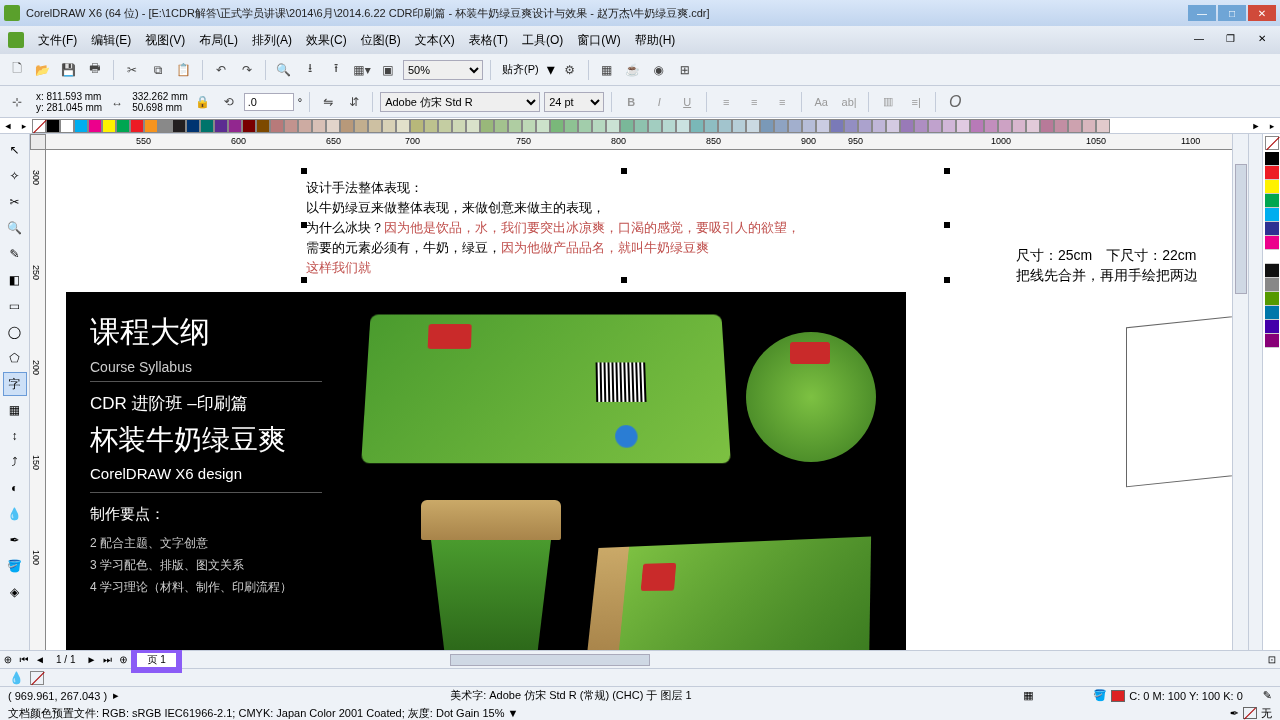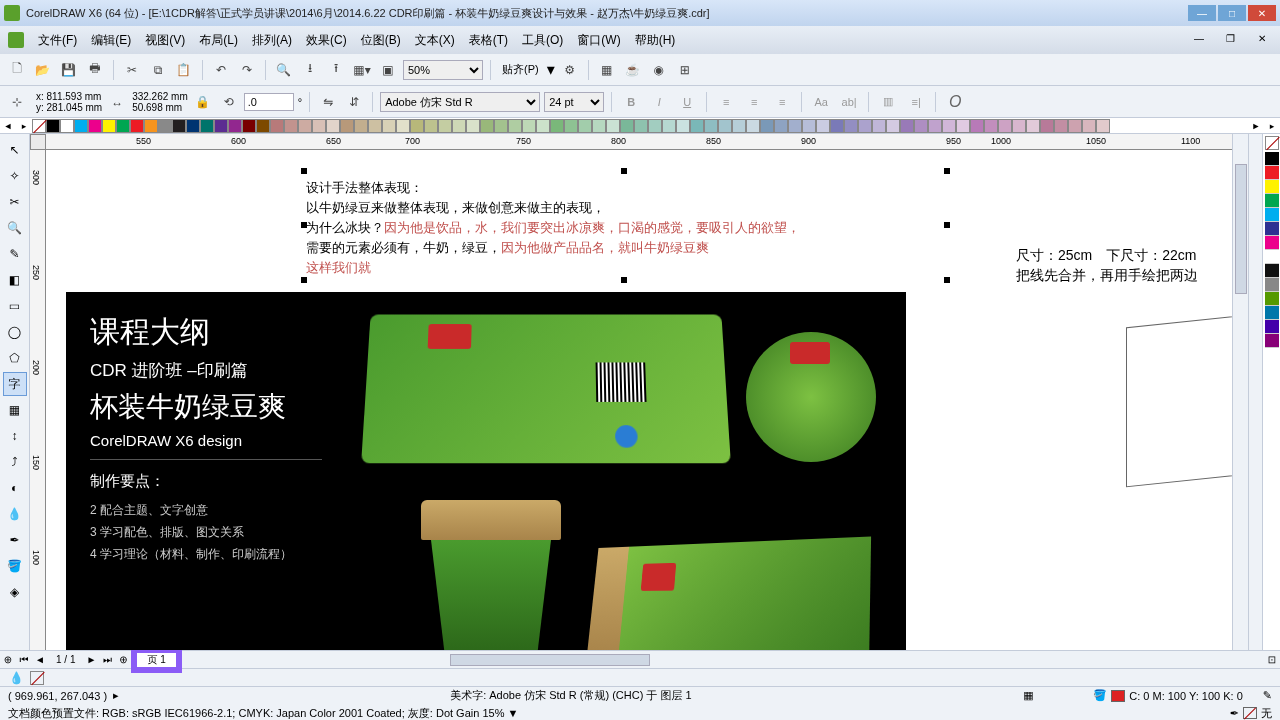--- a/index.html
+++ b/index.html
@@ -323,21 +323,21 @@
     <div class="ruler-corner"></div>
     <div class="ruler-h" id="ruler-h">
         <span class="tick" style="left: 90px;">550</span>
         <span class="tick" style="left: 185px;">600</span>
         <span class="tick" style="left: 280px;">650</span>
         <span class="tick" style="left: 359px;">700</span>
         <span class="tick" style="left: 470px;">750</span>
         <span class="tick" style="left: 565px;">800</span>
         <span class="tick" style="left: 660px;">850</span>
         <span class="tick" style="left: 755px;">900</span>
-        <span class="tick" style="left: 900px;">950</span>
+        <span class="tick" style="left: 802px;">950</span>
         <span class="tick" style="left: 945px;">1000</span>
         <span class="tick" style="left: 1040px;">1050</span>
         <span class="tick" style="left: 1135px;">1100</span>
       </div>
     <div class="ruler-v" id="ruler-v">
         <span class="tick" style="top: 20px;">300</span>
         <span class="tick" style="top: 115px;">250</span>
         <span class="tick" style="top: 210px;">200</span>
         <span class="tick" style="top: 305px;">150</span>
         <span class="tick" style="top: 400px;">100</span>
@@ -362,20 +362,21 @@
       </div>
 
       <div class="annot">
         <div>尺寸：25cm　下尺寸：22cm</div>
         <div>把线先合并，再用手绘把两边</div>
       </div>
 
       <div class="design-img">
         <div class="design-left">
           <h1>课程大纲</h1>
+          <div class="en">Course Syllabus</div>
           <div class="sub1">CDR 进阶班 –印刷篇</div>
           <h2>杯装牛奶绿豆爽</h2>
           <div class="sub2">CorelDRAW X6 design</div>
           <div class="pts">制作要点：</div>
           <div class="pt">2 配合主题、文字创意</div>
           <div class="pt">3 学习配色、排版、图文关系</div>
           <div class="pt">4 学习理论（材料、制作、印刷流程）</div>
         </div>
         <div class="design-right">
           <div class="cup-unwrap">

